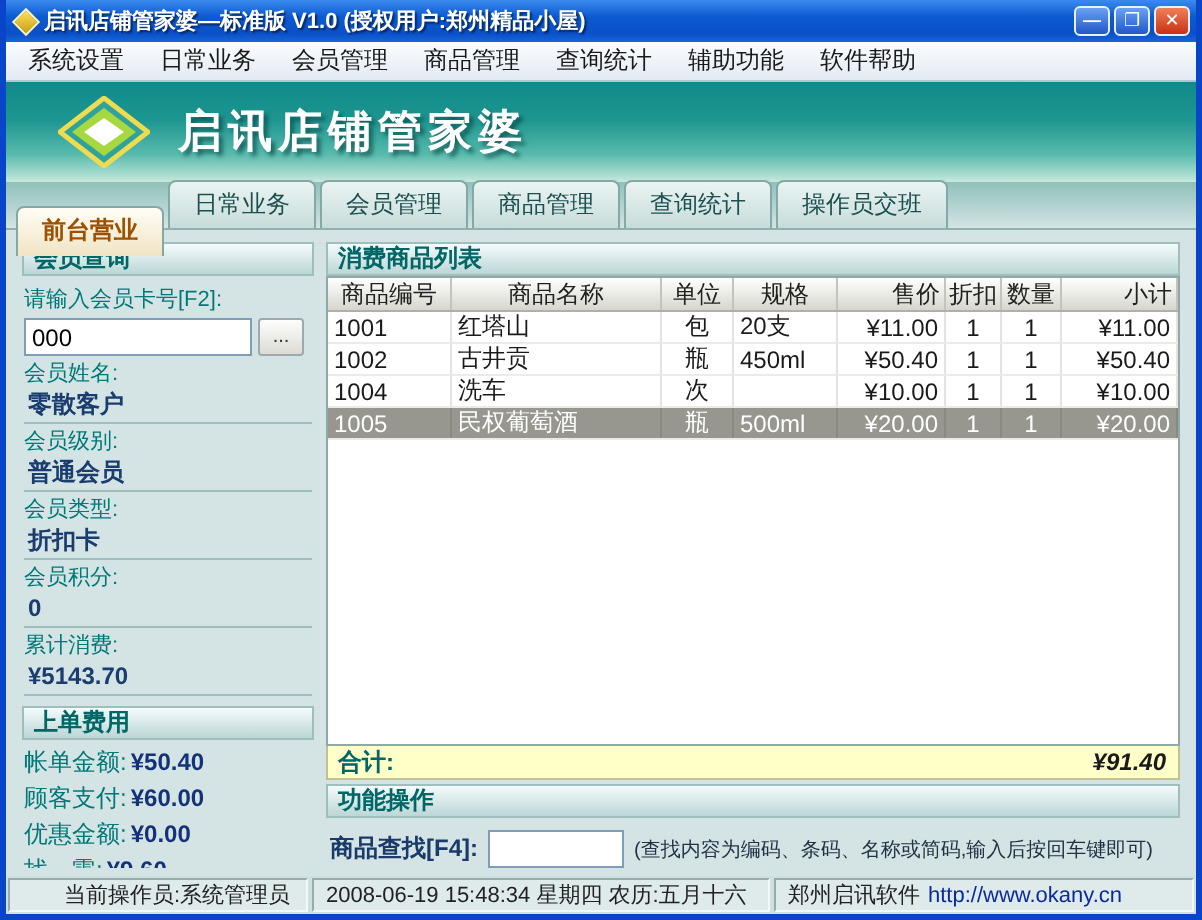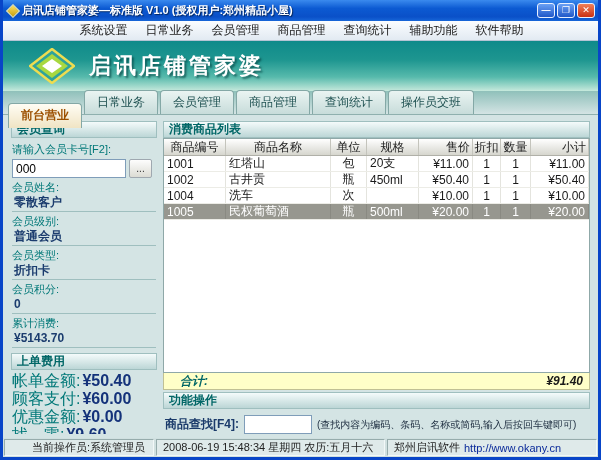--- a/index.html
+++ b/index.html
@@ -19,21 +19,21 @@
   .title-text { flex:1; white-space:nowrap; overflow:hidden; text-shadow:1px 1px 1px rgba(0,0,0,.55); }
   .win-controls { flex:none; display:flex; gap:2px; }
   .win-btn { width:18px; height:15px; display:flex; align-items:center; justify-content:center;
     font-size:9px; line-height:1; color:#fff; border:1px solid #E8F0FF; border-radius:3px;
     background:linear-gradient(180deg,#6AA0F4,#2058C8); cursor:default; }
   .win-btn.close { background:linear-gradient(180deg,#F08058,#C83014); }
 
   
   .menubar { flex:none; height:20px; display:flex; align-items:center;
     background:linear-gradient(180deg,#FBFDFF,#E2EAF2); border-bottom:1px solid #B4C4D4;
-    font-size:12px; color:#1A1A1A; padding-left:2px;justify-content:center; }
+    font-size:12px; color:#1A1A1A; padding-left:2px; }
   .menu-item { padding:2px 9px; white-space:nowrap; }
 
   
   .banner { flex:none; height:50px; display:flex; align-items:center;
     background:linear-gradient(180deg,#0E8A8A 0%,#1E9690 38%,#57BAAC 72%,#C6E9DC 100%); }
   .logo { margin-left:26px; flex:none; }
   .brand { margin-left:14px; font-size:22px; font-weight:bold; color:#FFFFFF; letter-spacing:3px;
     text-shadow:2px 2px 2px rgba(0,60,60,.65); white-space:nowrap; }
 
   
@@ -60,21 +60,21 @@
   .card-input { width:114px; height:19px; border:1px solid #7F9DB9; font-size:12px; padding:1px 3px;
     font-family:inherit; }
   .browse-btn { width:23px; height:19px; display:flex; align-items:center; justify-content:center;
     font-size:10px; color:#333; background:linear-gradient(180deg,#FDFDFD,#DCDCD4);
     border:1px solid #9FA8B0; border-radius:2px; cursor:default; }
   .field { flex:none; margin:3px 1px 0; }
   .field-label { display:block; font-size:11px; line-height:13px; color:#007878; }
   .field-value { display:block; font-size:12px; line-height:15px; font-weight:bold; color:#1B3C6E;
     padding:1px 2px; border-bottom:1px solid #9FBFBF; min-height:17px; }
   .lo-header { margin-top:5px; }
-  .lo-row { flex:none; display:flex; margin:4px 1px 0; font-size:16px; line-height:14px; white-space:nowrap; }
+  .lo-row { flex:none; display:flex; margin:4px 1px 0; font-size:12px; line-height:14px; white-space:nowrap; }
   .lo-label { color:#007878; }
   .lo-value { color:#14327A; font-weight:bold; margin-left:2px; }
   .spacer { flex:1; }
 
   
   .table-wrap { flex:1; min-height:0; display:flex; flex-direction:column; overflow:hidden;
     border:1px solid #8FA8A8; background:#FFFFFF; }
   .thead { flex:none; display:flex; height:17px;
     background:linear-gradient(180deg,#FFFFFF,#D6D6CE); border-bottom:1px solid #B0B0A8;
     font-size:12px; color:#222; }
@@ -87,21 +87,21 @@
   .tr.selected { background:#97978F; color:#FFFFFF; }
   .tr.selected .td { border-right-color:#8A8A82; }
   .c0{width:62px;flex:none;} .c1{flex:1;min-width:0;} .c2{width:36px;flex:none;justify-content:center;}
   .c3{width:52px;flex:none;} .c4{width:54px;flex:none;justify-content:flex-end;}
   .c5{width:28px;flex:none;justify-content:center;} .c6{width:30px;flex:none;justify-content:center;}
   .c7{width:58px;flex:none;justify-content:flex-end;}
   .tbody-fill { flex:1; background:#FFFFFF; }
 
   .total-row { flex:none; height:17px; display:flex; align-items:center;
     background:#FFFFC8; border:1px solid #C0C094; border-top:none; font-size:12px; font-weight:bold; }
-  .total-label { flex:1; color:#006666; padding-left:16px;font-style:italic; }
+  .total-label { flex:1; color:#006666; padding-left:5px; }
   .total-value { color:#1A1A1A; padding-right:6px;font-style:italic; }
 
   .ops-header { margin-top:2px; }
   .ops-row { flex:none; display:flex; align-items:center; gap:5px; padding:6px 2px 0; overflow:hidden; }
   .search-label { font-size:12px; font-weight:bold; color:#1A3A6A; white-space:nowrap;text-align:right; }
   .search-input { width:68px; height:19px; border:1px solid #7F9DB9; font-size:12px; padding:1px 3px;
     font-family:inherit; }
   .hint { font-size:10px; color:#223244; white-space:nowrap; overflow:hidden; }
 
   

